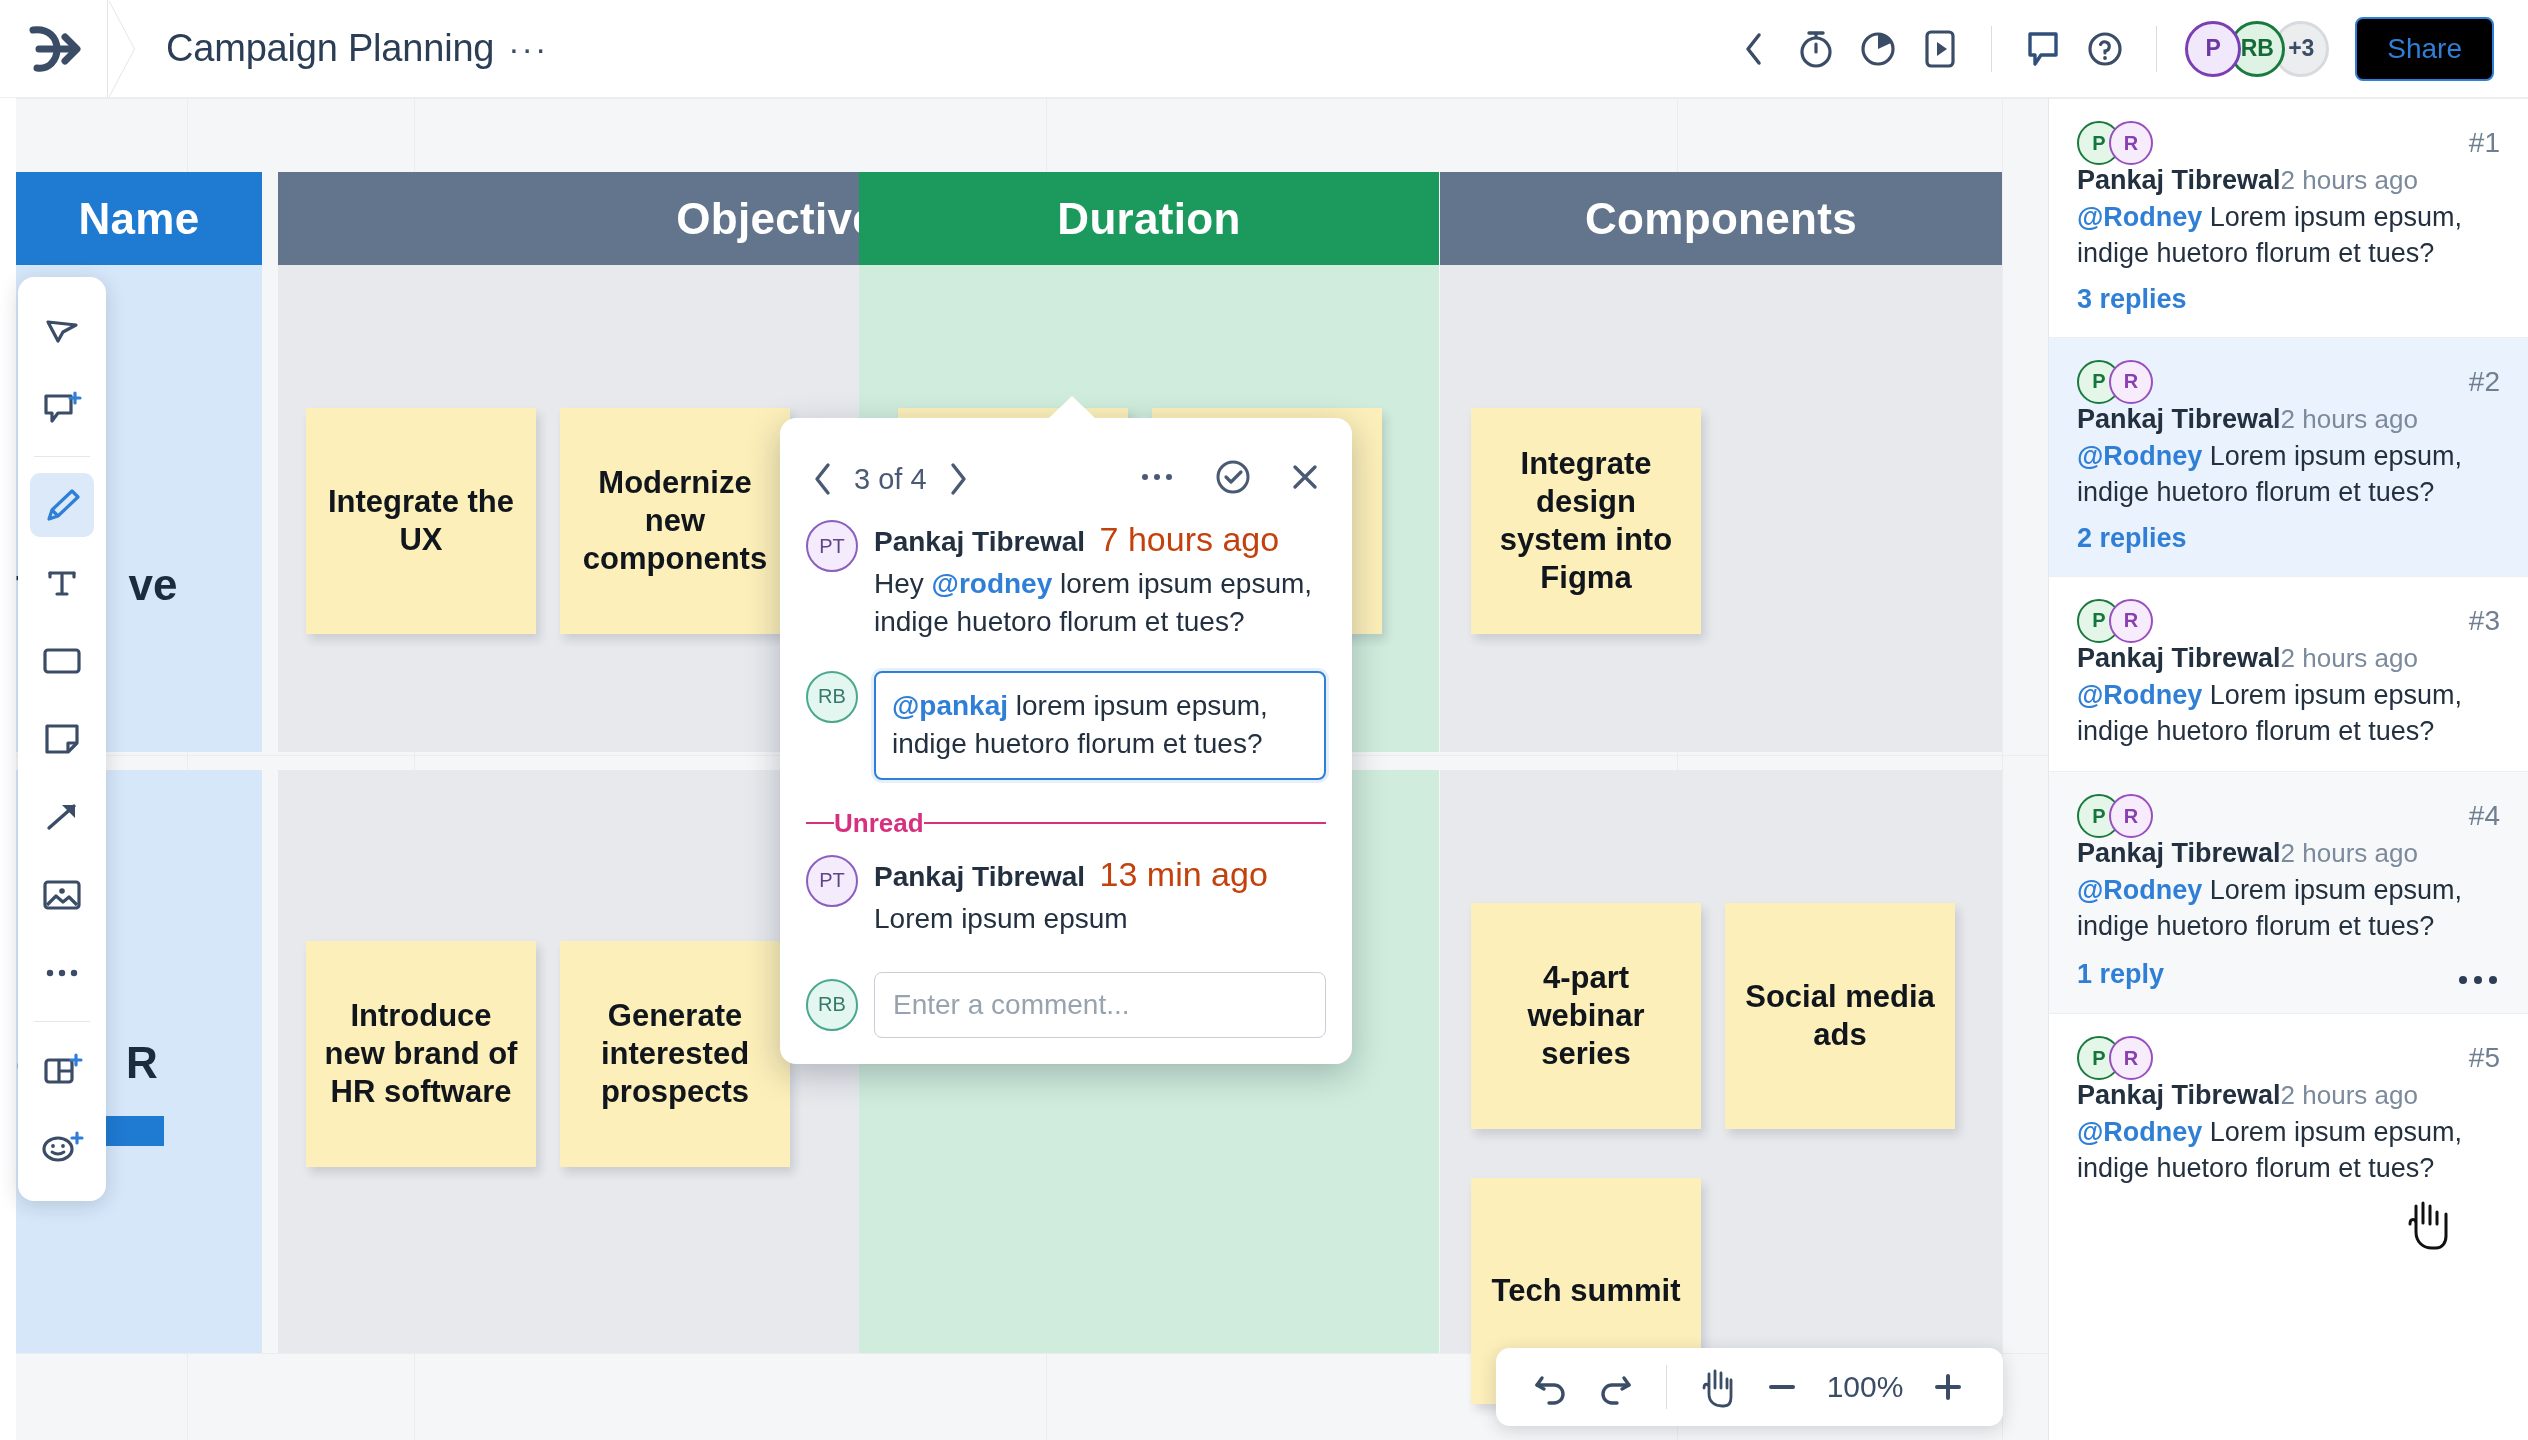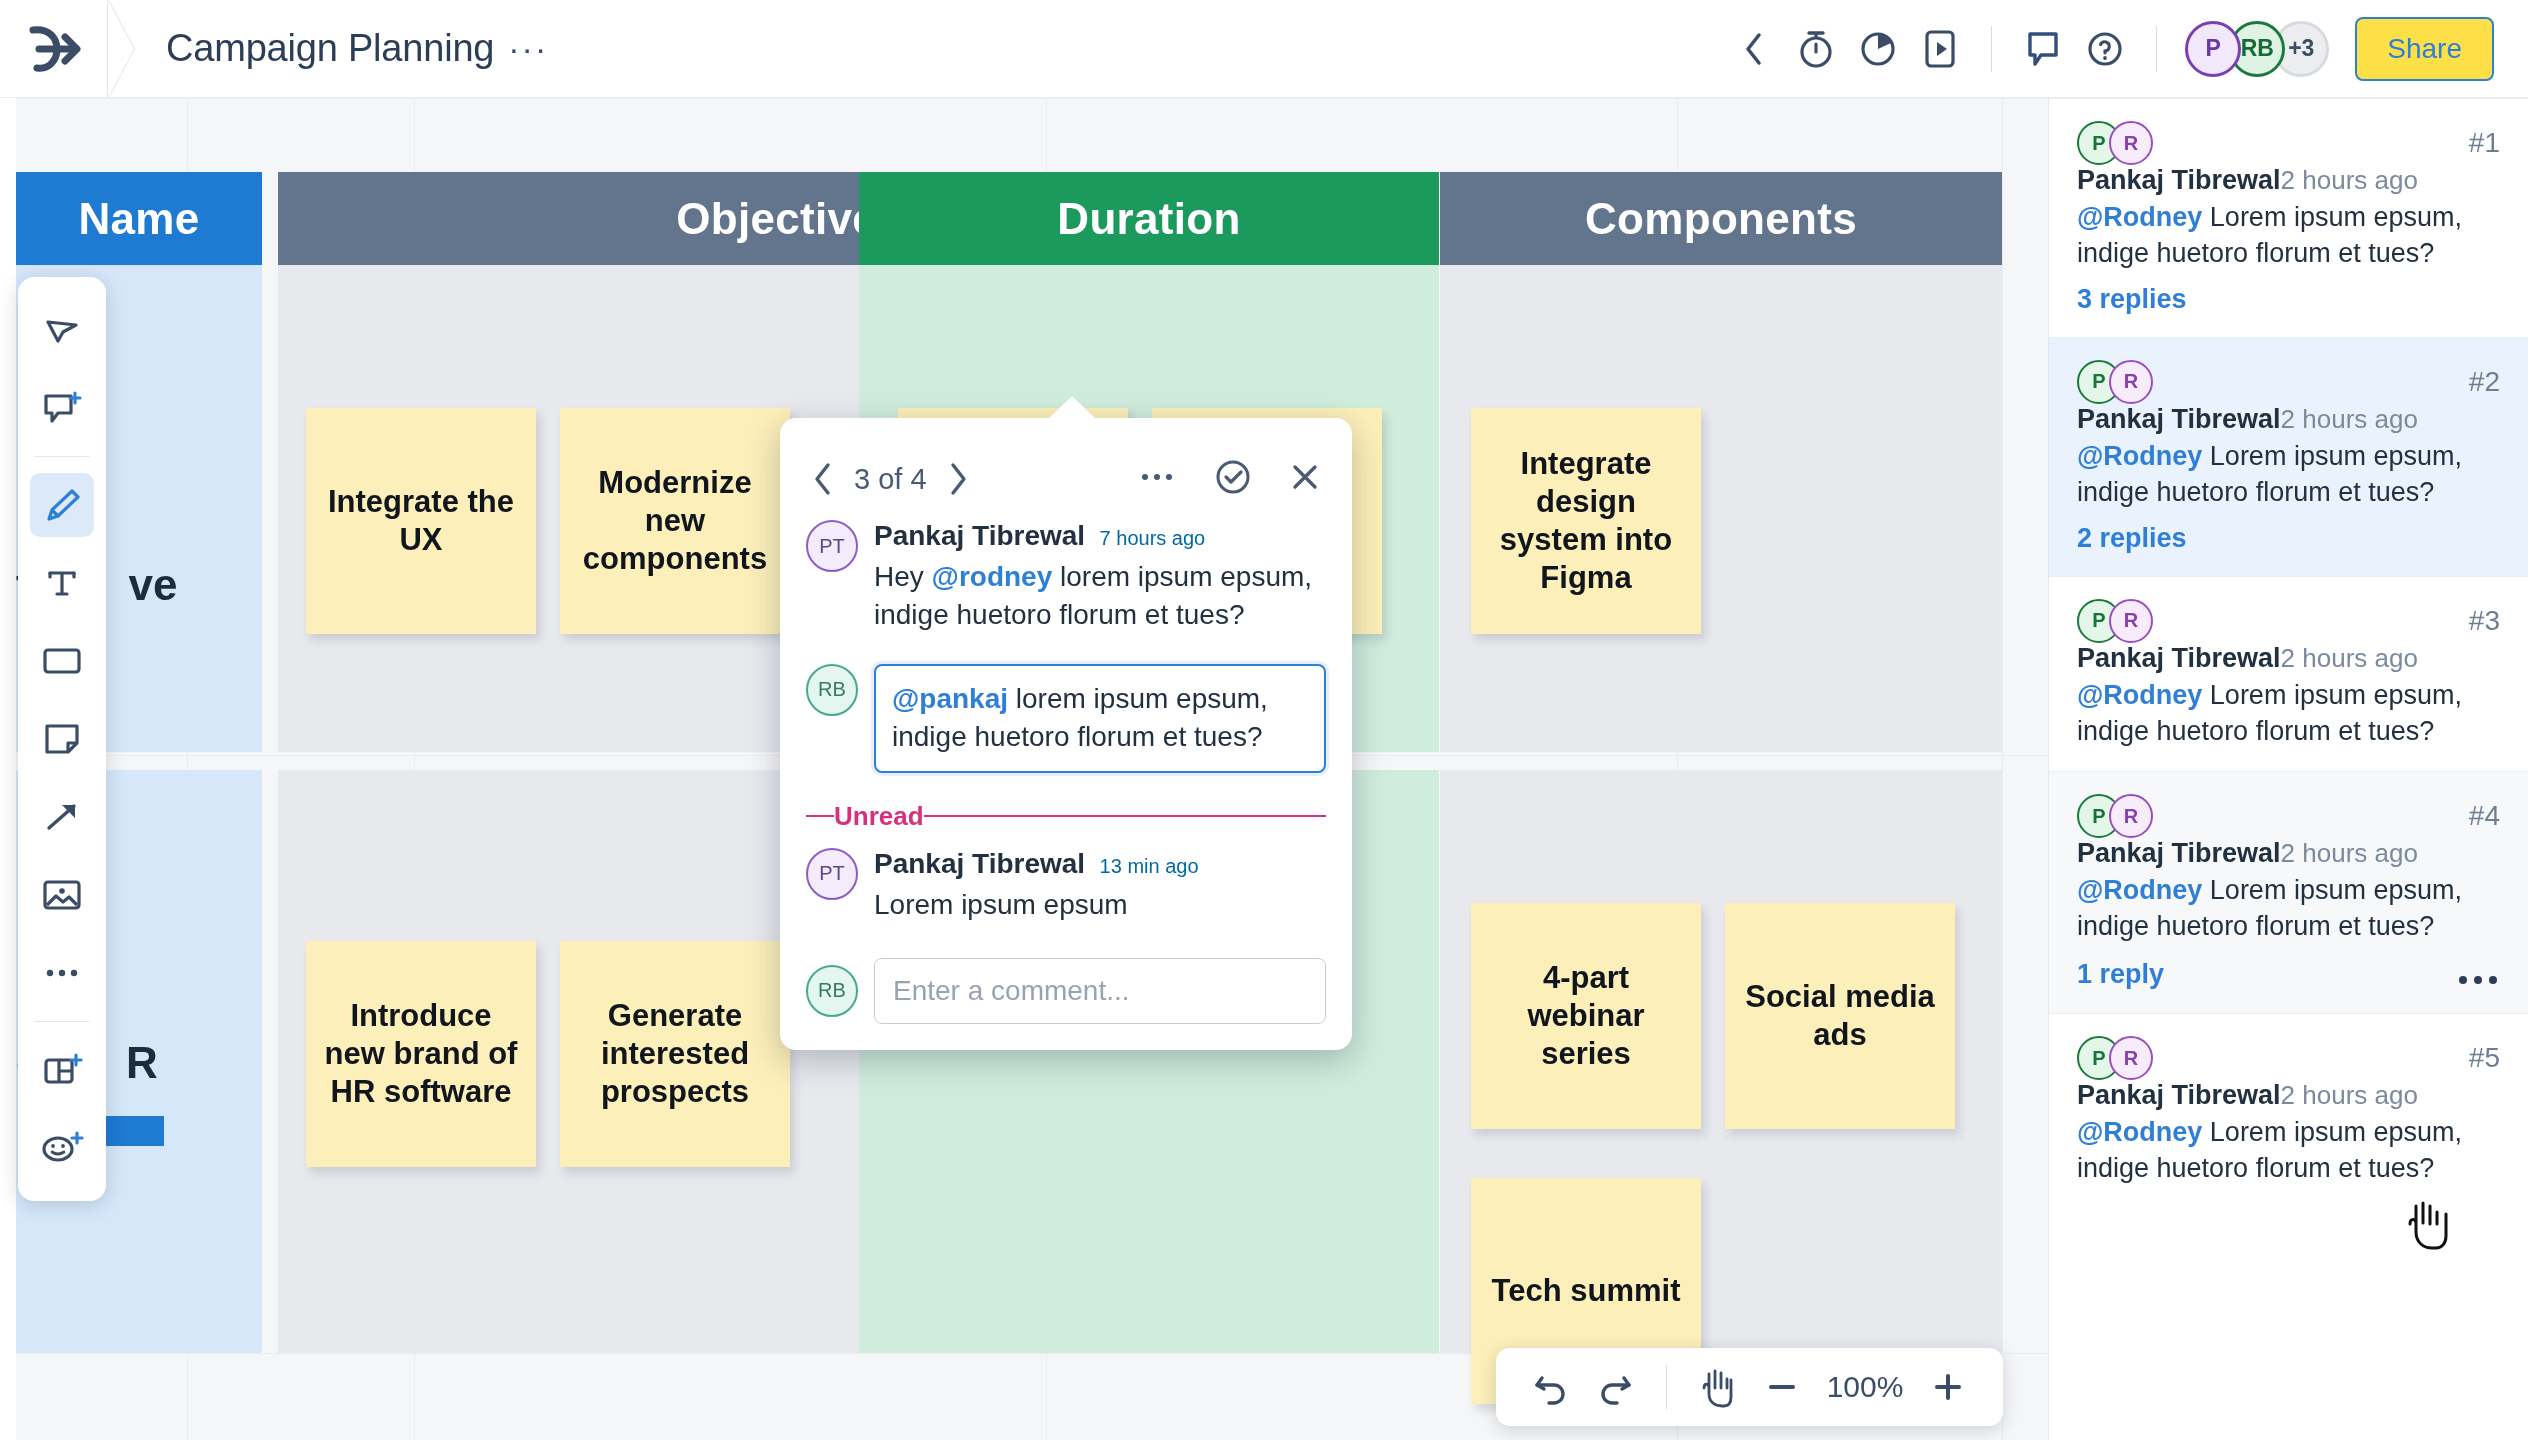--- a/index.html
+++ b/index.html
@@ -41,21 +41,21 @@
   .tb-sep { width:1px; height:46px; background:#d9dde3; margin: 0 20px; }
   .avatars { display:flex; align-items:center; margin-left: 8px; }
   .av {
     width:56px; height:56px; border-radius:50%; display:flex; align-items:center; justify-content:center;
     font-size:23px; font-weight:bold; margin-left:-12px; border:3px solid;
   }
   .av.p  { background:#f2e8fb; border-color:#7b3fb5; color:#6b3aa0; margin-left:0; z-index:3; }
   .av.rb { background:#dff3e4; border-color:#1a7a3e; color:#156b36; z-index:2; }
   .av.more { background:#ecedef; border-color:#d7dade; color:#3b4c66; z-index:1; }
   .share-btn {
-    margin-left:26px; border:2px solid #2f7fd6; color:#2f7fd6; background:#fde047;
+    margin-left:26px; border:2px solid #2f7fd6; color:#2f7fd6; background:#000000;
     border-radius:8px; padding: 14px 30px; font-size:28px; cursor:pointer; white-space:nowrap;
   }
 
   
   .canvas {
     position:absolute; left:16px; top:98px; width:2048px; height:1342px;
     background:#f5f6f7; overflow:hidden;
   }
   .gridline-v { position:absolute; top:0; bottom:0; width:1px; background:#ebecee; }
   .gridline-h { position:absolute; left:0; right:0; height:1px; background:#ebecee; }
@@ -117,21 +117,21 @@
   .head-right { margin-left:auto; display:flex; align-items:center; gap:26px; }
   .thread-msg { display:flex; margin-top:24px; }
   .bubble-av {
     width:52px; height:52px; min-width:52px; border-radius:50%; display:flex;
     align-items:center; justify-content:center; font-size:20px; border:2px solid;
   }
   .bubble-av.pt { background:#f4ecfc; border-color:#8a5fc0; color:#5f4487; }
   .bubble-av.rb { background:#e3f6f0; border-color:#49a98f; color:#36796a; }
   .msg-body { margin-left:16px; flex:1; }
   .msg-name { font-size:28px; font-weight:bold; color:#23303f; }
-  .msg-time { font-size:20px; color:#0369a1; margin-left:10px; }
+  .msg-time { font-size:34px; color:#c2410c; margin-left:10px; }
   .msg-text { font-size:28px; color:#23303f; line-height:1.35; margin-top:6px; }
   .mention { color:#2f7fd6; font-weight:bold; }
   .compose-box {
     border:2px solid #2f7fd6; border-radius:8px; padding:14px 16px; font-size:28px;
     color:#23303f; line-height:1.38; background:#fff; box-shadow:0 0 0 3px rgba(47,127,214,.12);
   }
   .compose-actions { display:flex; align-items:center; margin-top:16px; }
   .ca-ico { color:#3b4c66; cursor:pointer; margin-right:24px; display:flex; }
   .ca-right { margin-left:auto; display:flex; align-items:center; gap:34px; }
   .ca-cancel { font-size:28px; color:#4a5a72; cursor:pointer; }

